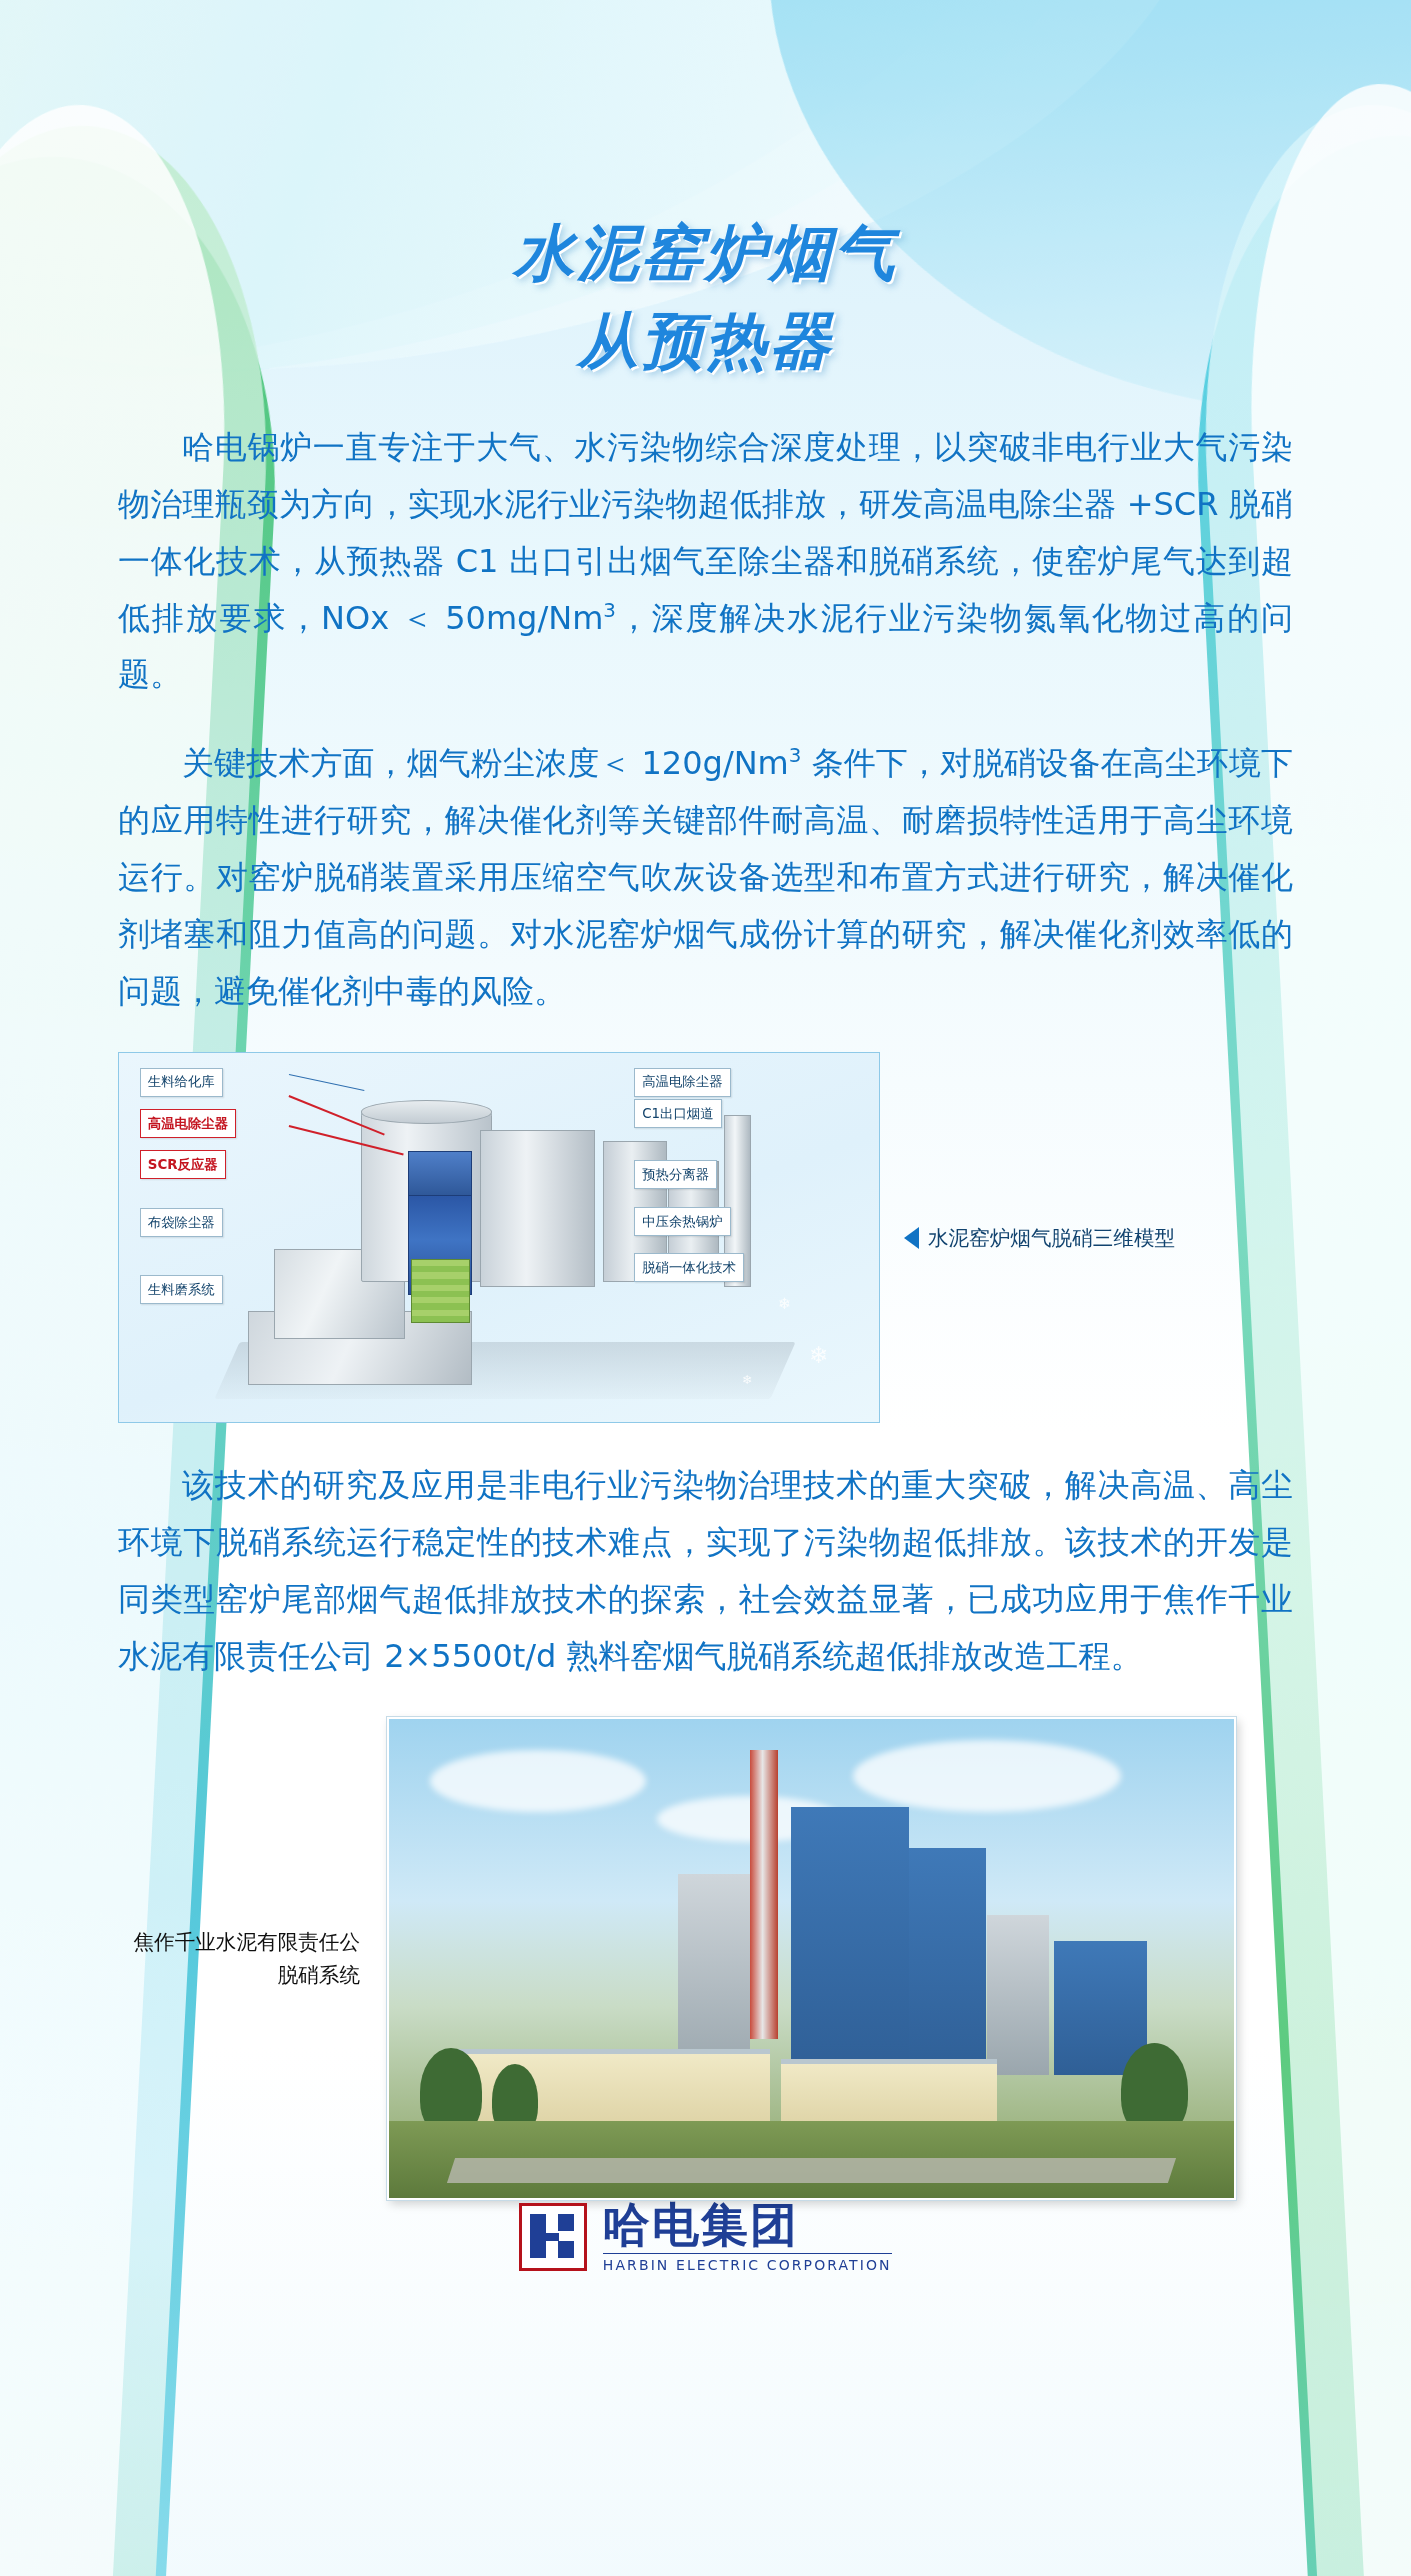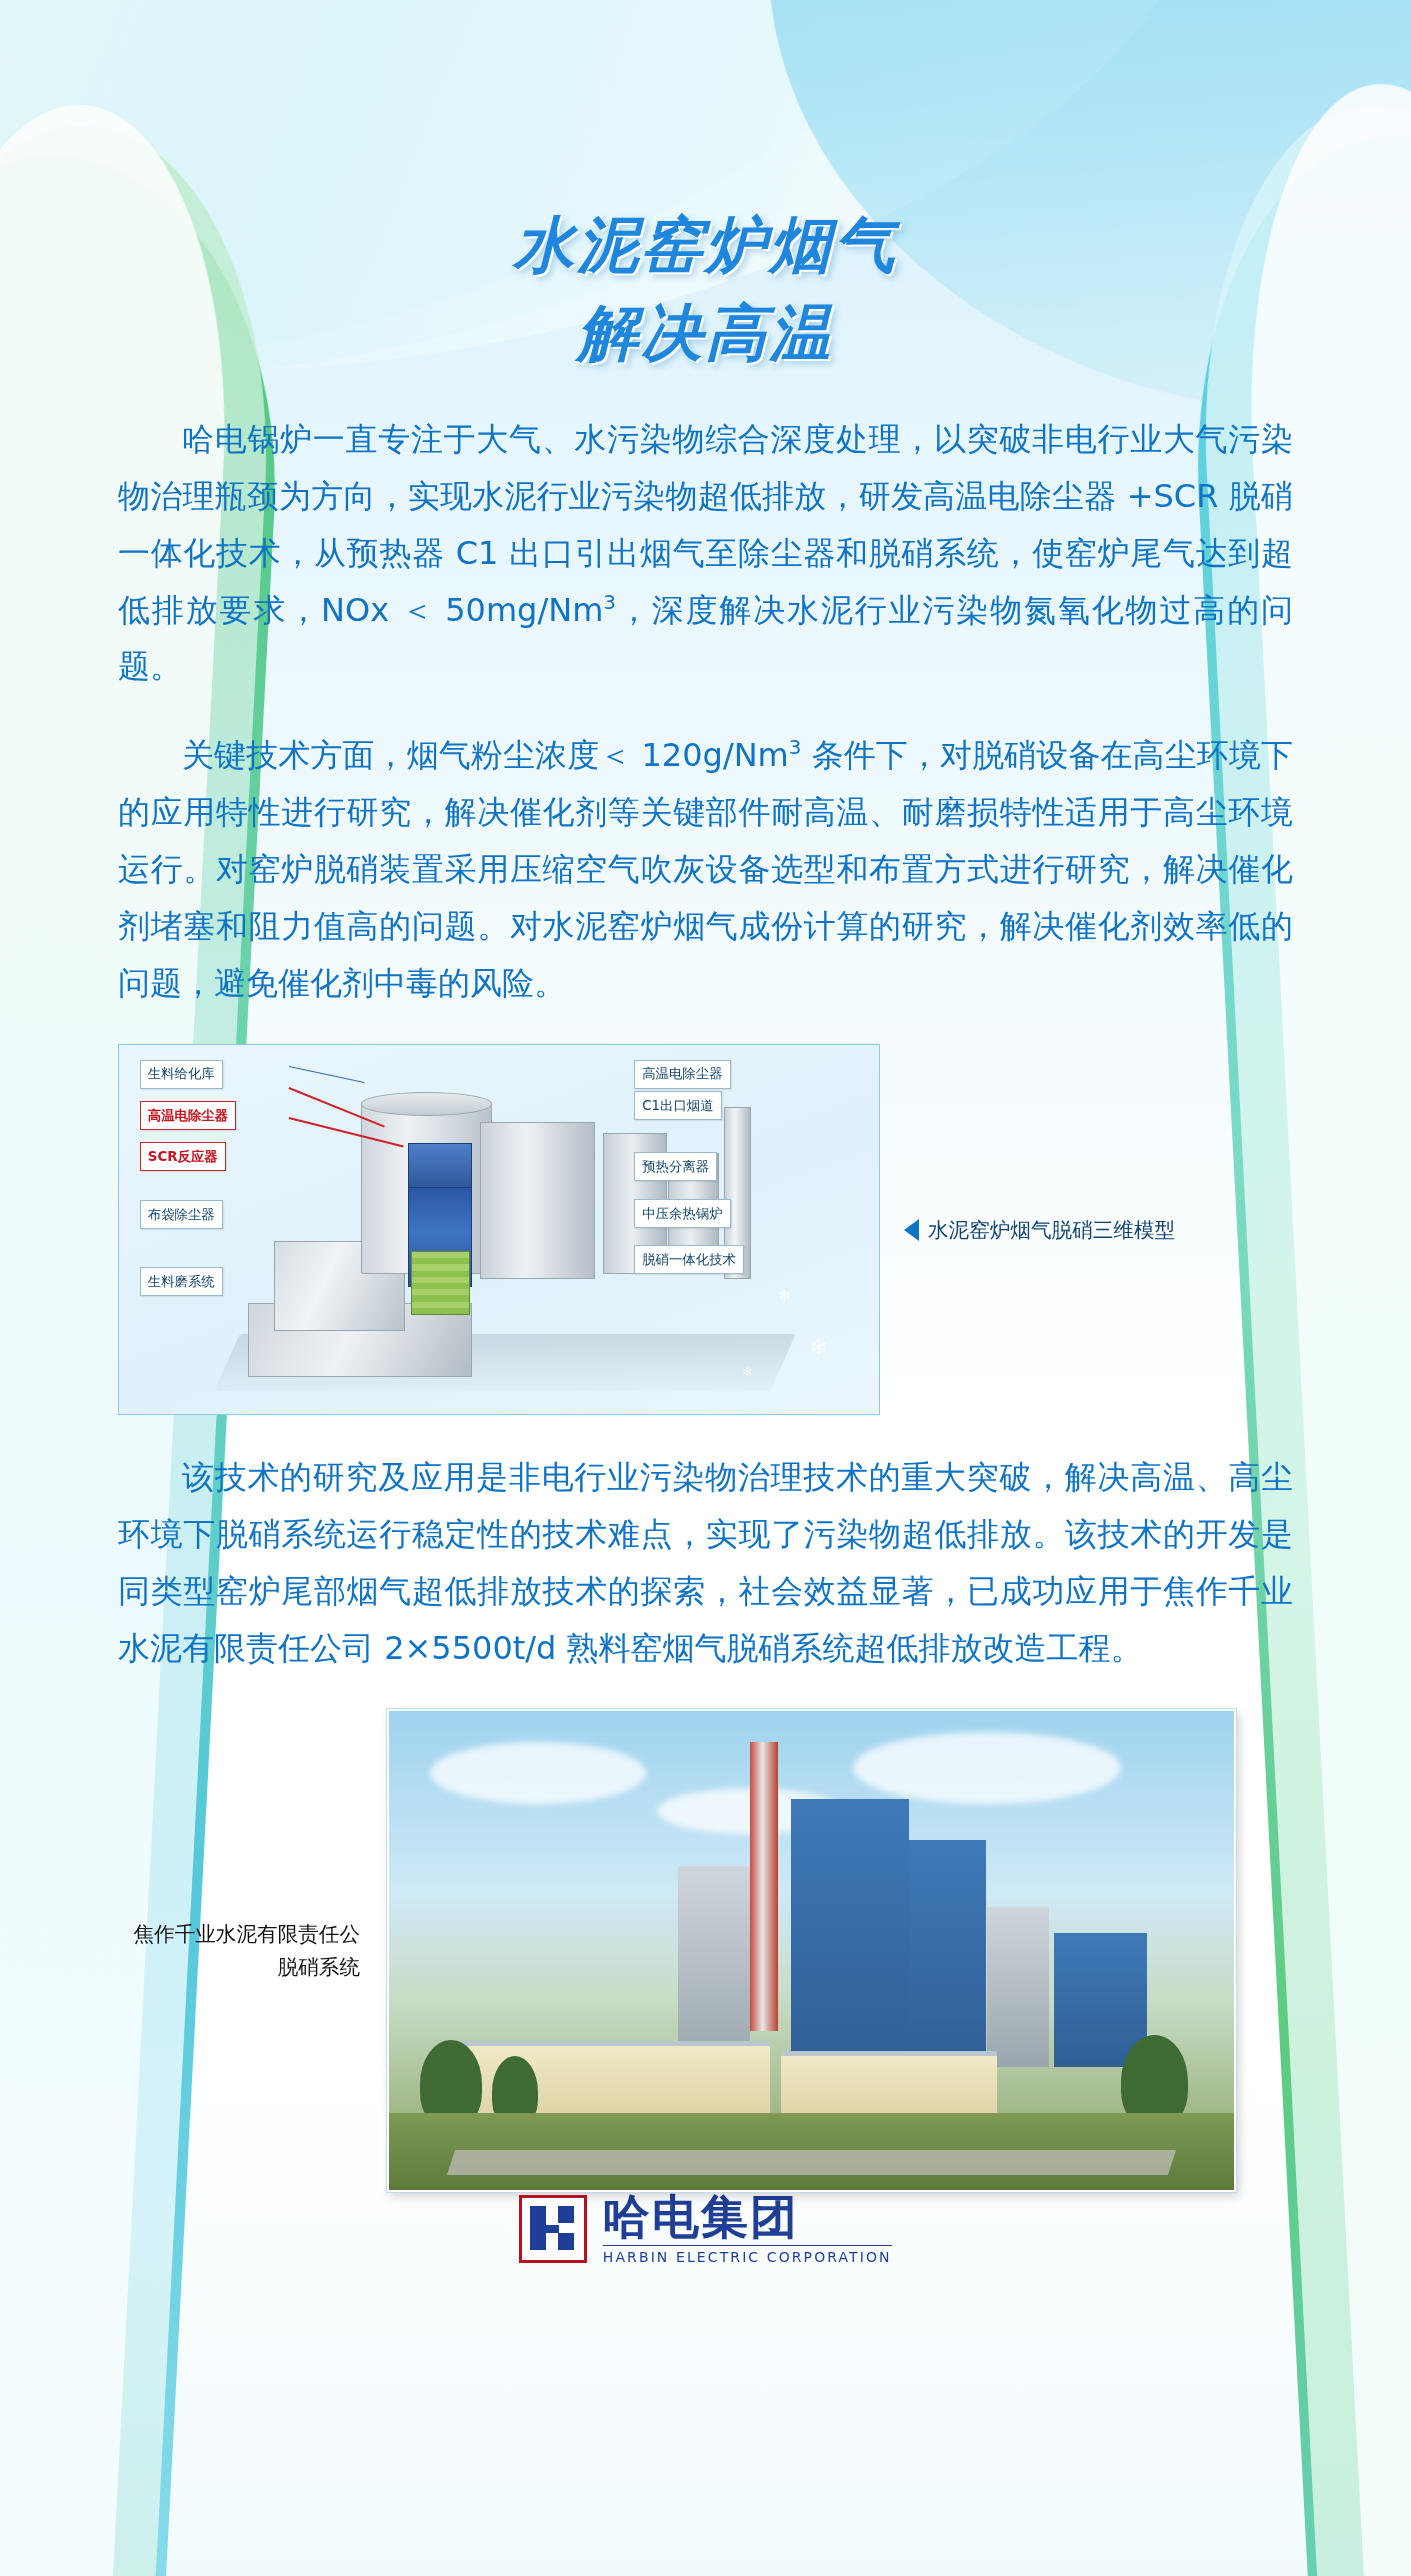--- a/index.html
+++ b/index.html
@@ -71,21 +71,21 @@
         transform: rotate(-3deg);}
   .rright3 { right: -191px; top: 82px; width: 289px; height: 3040px;
         background: linear-gradient(180deg, #ffffff 0%, #f6ffff 50%, #ffffff 100%);
         border-radius: 50% 50% 50% 50% / 12% 12% 12% 12%;
         transform: rotate(-3deg);}
 
   
   .content {
     position: relative;
     z-index: 5;
-    padding: 0 118px;
+    padding: 8px 118px;
   }
 
   .title-block {
     padding-top: 201px;
     text-align: center;
   }
   .title-line {
     font-family: "DejaVu Sans", sans-serif;
     font-weight: 700;
     font-style: italic;
@@ -330,21 +330,21 @@
     <div class="ribbon rright"></div>
     <div class="ribbon rright2"></div>
     <div class="ribbon rright3"></div>
 
   </div>
 
   <div class="content">
 
     <div class="title-block">
       <div class="title-line">水泥窑炉烟气</div>
-      <div class="title-line">解决高温</div>
+      <div class="title-line">从预热器</div>
     </div>
 
     <p class="para"><span>哈电锅炉一直专注于大气、水污染物综合深度处理，以突破非电行业大气污染物治理瓶颈为方向，实现水泥行业污染物超低排放，研发高温电除尘器 +SCR 脱硝一体化技术，从预热器 C1 出口引出烟气至除尘器和脱硝系统，使窑炉尾气达到超低排放要求，NOx ＜ 50mg/Nm</span><span class="sup">3</span><span>，深度解决水泥行业污染物氮氧化物过高的问题。</span></p>
 
     <p class="para tight"><span>关键技术方面，烟气粉尘浓度＜ 120g/Nm</span><span class="sup">3</span><span> 条件下，对脱硝设备在高尘环境下的应用特性进行研究，解决催化剂等关键部件耐高温、耐磨损特性适用于高尘环境运行。对窑炉脱硝装置采用压缩空气吹灰设备选型和布置方式进行研究，解决催化剂堵塞和阻力值高的问题。对水泥窑炉烟气成份计算的研究，解决催化剂效率低的问题，避免催化剂中毒的风险。</span></p>
 
     <div class="figure-3d">
       <div class="diagram">
 
         <div class="shape ground"></div>

